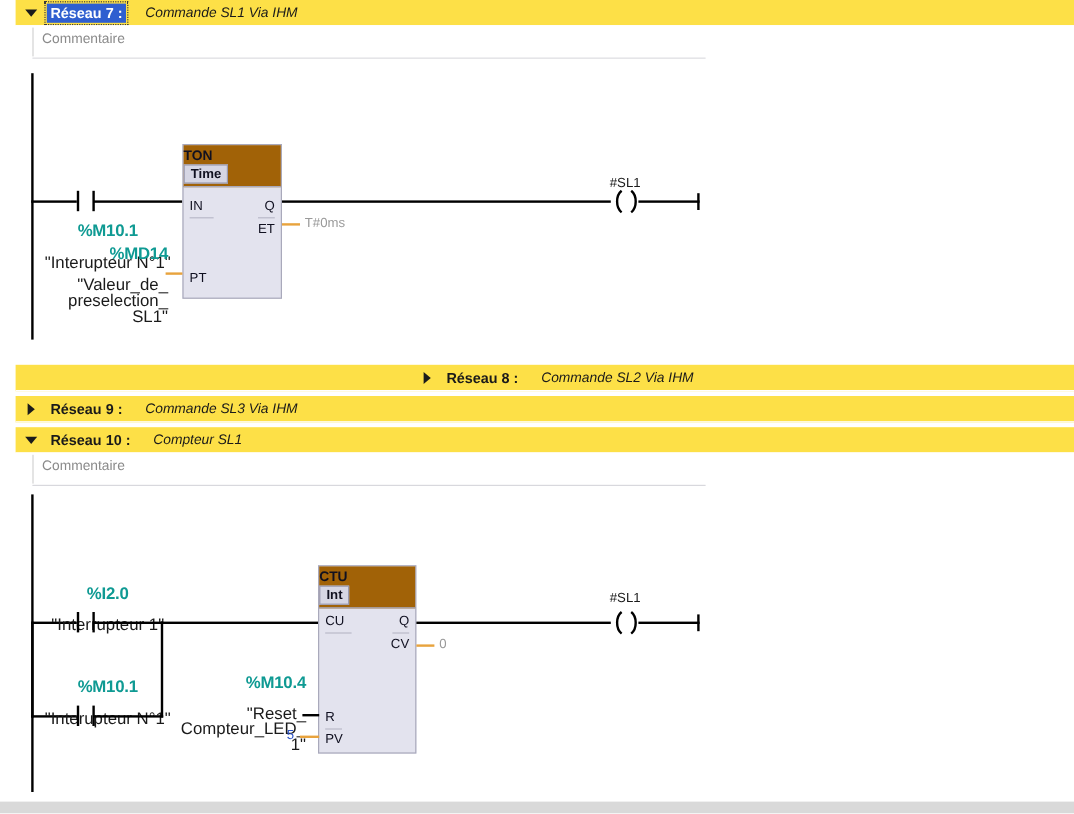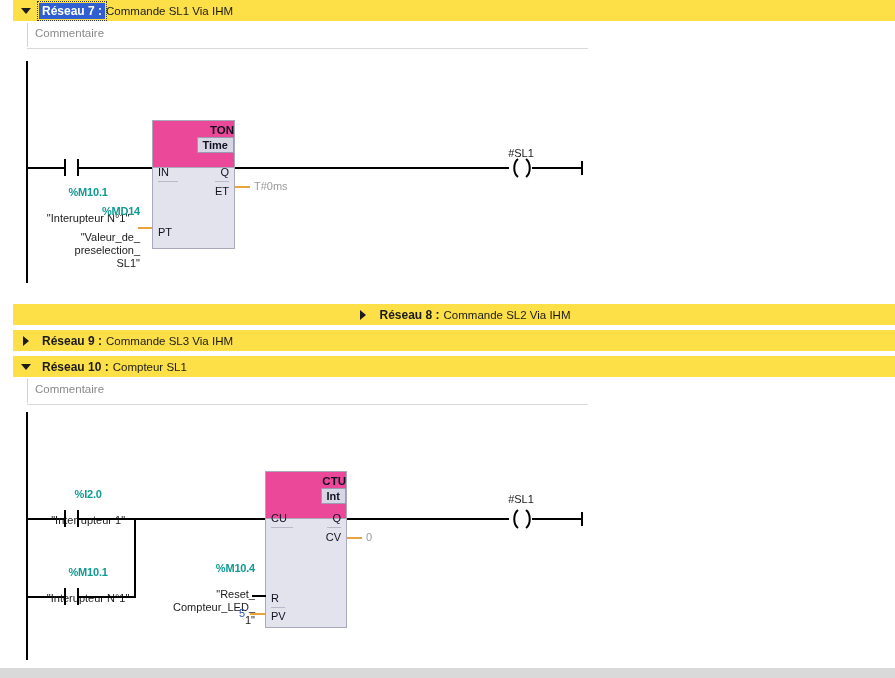--- a/index.html
+++ b/index.html
@@ -55,22 +55,23 @@
   }
   .net-label.selected {
     background: #2f5fd0;
     color: #ffffff;
     outline: 1px dotted #3a3a3a;
     outline-offset: 1px;
   }
   .net-title {
     font-size: 11.5px;
     color: #1a1a1a;
-    margin-left: 1px;
-    white-space: pre;
+    margin-left: 16px;
+    white-space: pre;
+    font-style: italic;
   }
 
   
   .comment-row {
     position: absolute;
     left: 0; width: 895px;
     height: 28px;
     background: #ffffff;
   }
   .comment-row .cbar {
@@ -109,21 +110,21 @@
   
   .coil { position: absolute; width: 26px; height: 20px; }
   .coil svg { display: block; }
 
   
   .tag {
     position: absolute;
     text-align: center;
     line-height: 13px;
     white-space: pre;
-    font-size: 11px;
+    font-size: 14px;
   }
   .tag .addr { color: #0f9a93; font-weight: bold; letter-spacing: -0.2px; }
   .tag .name { color: #1a1a1a; }
   .tag.right { text-align: right; }
 
   .coil-tag {
     position: absolute;
     font-size: 11px;
     color: #1a1a1a;
     white-space: pre;
@@ -133,25 +134,25 @@
   
   .fb {
     position: absolute;
     background: #e3e3ee;
     border: 1px solid #a9a9bb;
     box-sizing: border-box;
   }
   .fb-head {
     position: absolute;
     left: 0; top: 0; right: 0;
-    height: 47px;
-    background: #ec4899;
+    height: 35px;
+    background: #a16207;
     border-bottom: 1px solid #a9a9bb;
     box-sizing: border-box;
-    text-align: right;
+    text-align: left;
   }
   .fb-name {
     font-weight: bold; font-size: 11.5px; color: #101020;
     margin-top: 3px;
   }
   .fb-type {
     display: inline-block;
     font-weight: bold; font-size: 11px; color: #101020;
     border: 1px solid #9a9ab0;
     background: #d6d6e4;

